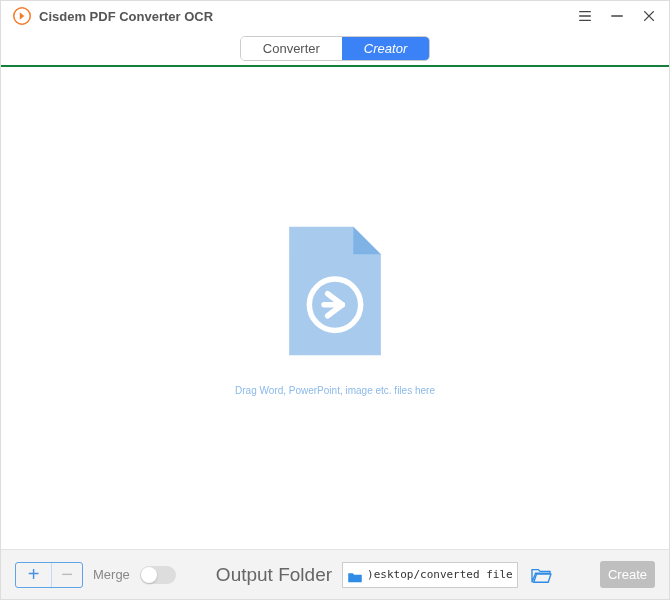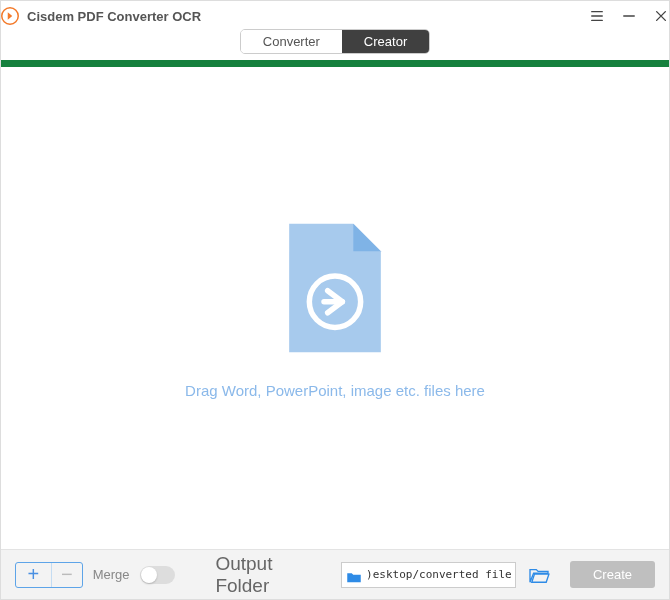--- a/index.html
+++ b/index.html
@@ -15,21 +15,21 @@
   height: 100%;
   background: #fff;
   border: 1px solid #ddd;
   display: flex;
   flex-direction: column;
 }
 .titlebar {
   height: 30px;
   display: flex;
   align-items: center;
-  padding: 0 0;
+  padding: 0 12px;
   background: #fff;
 }
 .app-logo {
   width: 18px;
   height: 18px;
   margin-right: 8px;
 }
 .app-title {
   font-size: 13px;
   font-weight: 600;
@@ -47,53 +47,53 @@
   display: flex;
   align-items: center;
   justify-content: center;
   cursor: pointer;
   color: #444;
 }
 .tabs-row {
   height: 36px;
   display: flex;
   justify-content: center;
-  align-items: flex-end;
-  border-bottom: 7px solid #15803d;
-  padding-bottom: 6px;
+  align-items: center;
+  border-bottom: 2px solid #15803d;
 }
 .tabs {
   display: flex;
   border: 1px solid #ccc;
   border-radius: 5px;
   overflow: hidden;
 }
 .tab {
   padding: 4px 22px;
   font-size: 13px;
   cursor: pointer;
   background: #fff;
   color: #555;
 }
 .tab.active {
-  background: #404040;
+  background: #3b82f6;
   color: #fff;
+  font-style: italic;
 }
 .content {
   flex: 1;
   display: flex;
   flex-direction: column;
   align-items: center;
   justify-content: center;
   background: #fff;
 }
 .drop-hint {
   margin-top: 20px;
   color: #8bb9ea;
-  font-size: 15px;
+  font-size: 10px;
 }
 .bottombar {
   height: 50px;
   background: #f3f3f3;
   border-top: 1px solid #e3e3e3;
   display: flex;
   align-items: center;
   padding: 0 14px;
   gap: 10px;
 }
@@ -179,21 +179,21 @@
   height: 18px;
   cursor: pointer;
   margin-left: 2px;
 }
 .flex-grow { flex: 1; }
 .create-btn {
   background: #bfbfbf;
   color: #fff;
   border: none;
   border-radius: 3px;
-  padding: 6px 23px;
+  padding: 6px 8px;
   font-size: 13px;
   cursor: pointer;
 }
 </style>
 </head>
 <body>
 
 <div class="window">
 
   <div class="titlebar">

